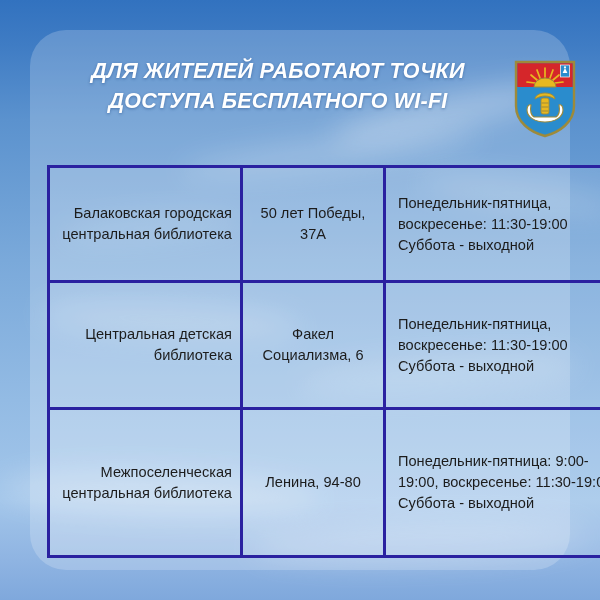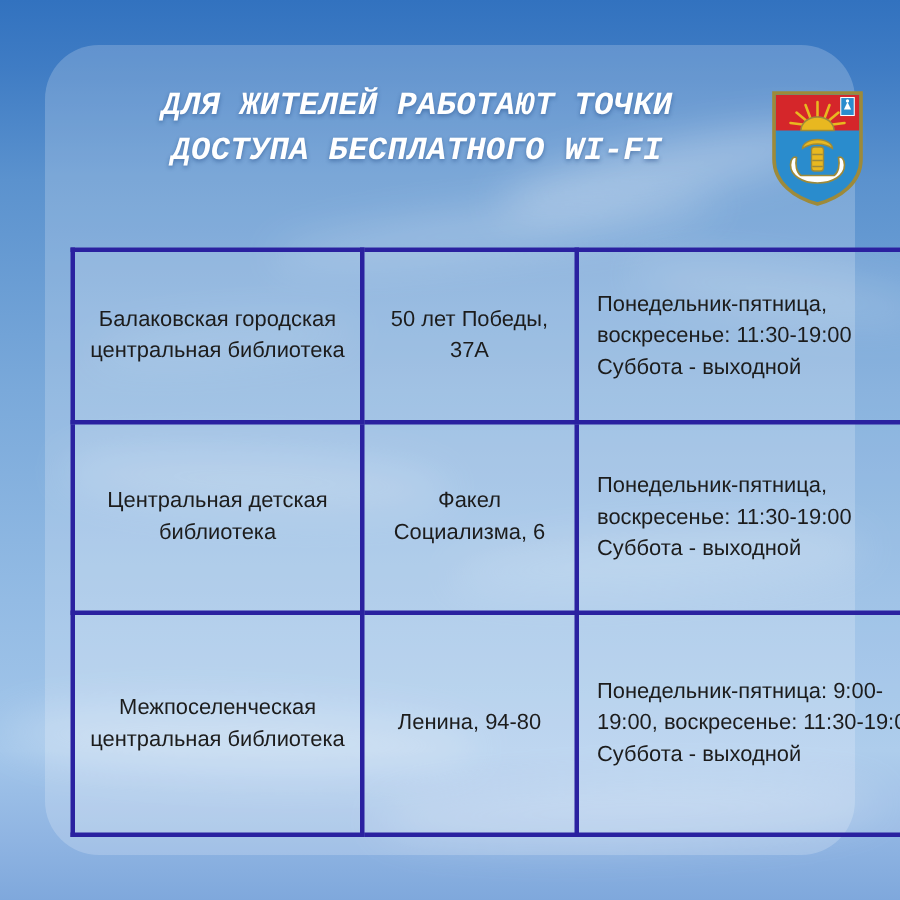--- a/index.html
+++ b/index.html
@@ -58,21 +58,20 @@
     pointer-events: none;
   }
 
   
   #header {
     position: absolute;
     left: 0;
     top: 0;
     width: 600px;
     height: 120px;
-    font-family: Liberation Mono, monospace;
   }
 
   #title {
     position: absolute;
     left: 58px;
     top: 56px;
     width: 440px;
     text-align: center;
     color: #ffffff;
     font-style: italic;
@@ -116,21 +115,21 @@
     background: rgba(255,255,255,0.12);
   }
   #table td {
     border: 3px solid #2a21a0;
     color: #1c1c1c;
     font-size: 14.6px;
     line-height: 21px;
     padding: 4px 8px;
     vertical-align: middle;
   }
-  #table td.col-name    { width: 174px; text-align: center; }
+  #table td.col-name    { width: 174px; text-align: right; }
   #table td.col-address { width: 124px; text-align: center; }
   #table td.col-hours   { width: 227px; text-align: left; padding-left: 12px; }
 
   #table tr.r1 td { height: 104px; }
   #table tr.r2 td { height: 116px; }
   #table tr.r3 td { height: 137px; }
 </style>
 </head>
 <body>
 

